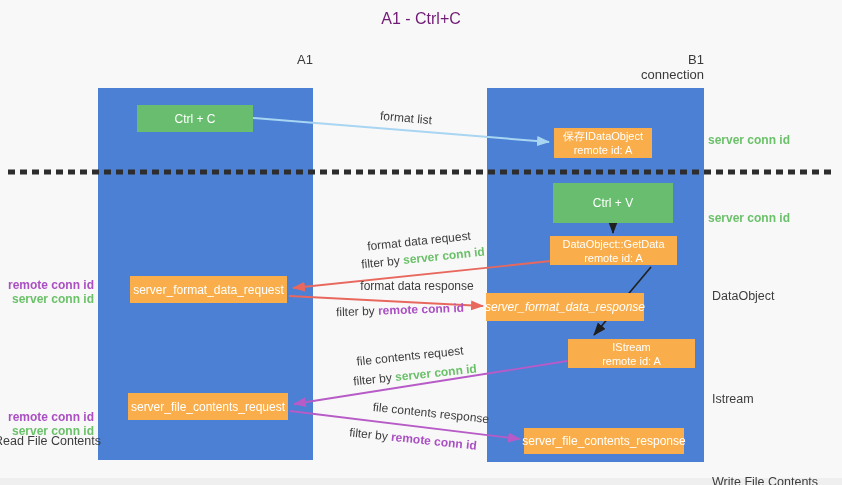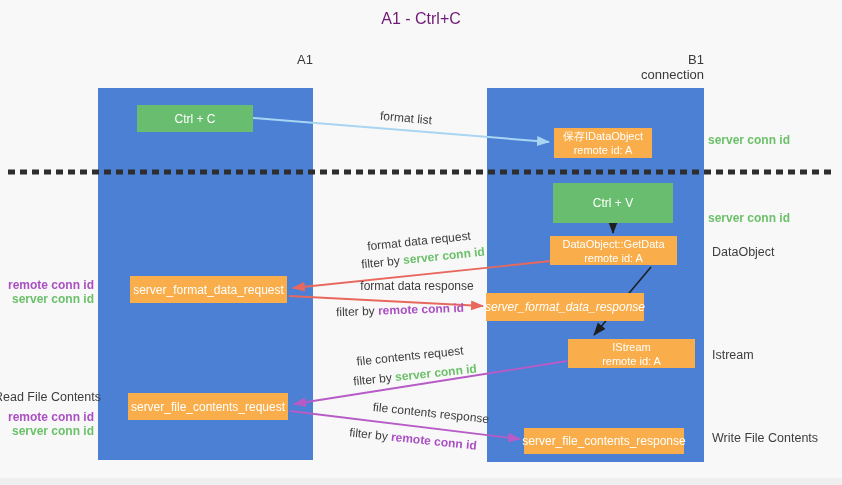--- a/index.html
+++ b/index.html
@@ -57,21 +57,21 @@
     font-size:12px;color:#3d3d3d;
     transform:translate(-50%,-50%) rotate(var(--r,0deg));
   }
   .green-t{color:#6bc16a;font-weight:bold;}
   .purple-t{color:#ab50c3;font-weight:bold;}
 
   .side-label{
     position:absolute;z-index:4;white-space:nowrap;font-size:12px;
   }
   .side-label.right-align{text-align:right;width:100px;}
-  .side-label.plain{color:#3d3d3d;font-size:12.5px;}
+  .side-label.plain{color:#3d3d3d;font-size:12.5px;margin-top:44px;}
 
   .bottom-strip{
     position:absolute;left:0;top:478px;width:842px;height:7px;
     background:#efefef;z-index:0;
   }
 </style>
 </head>
 <body>
 
 <div id="canvas">

